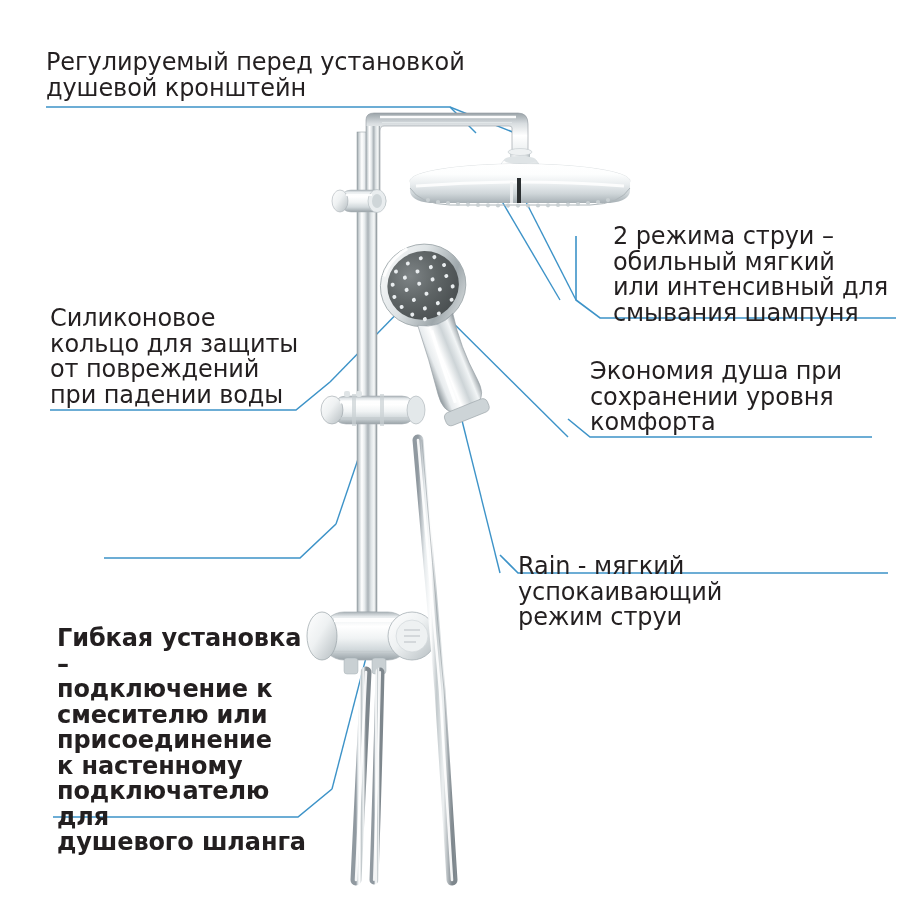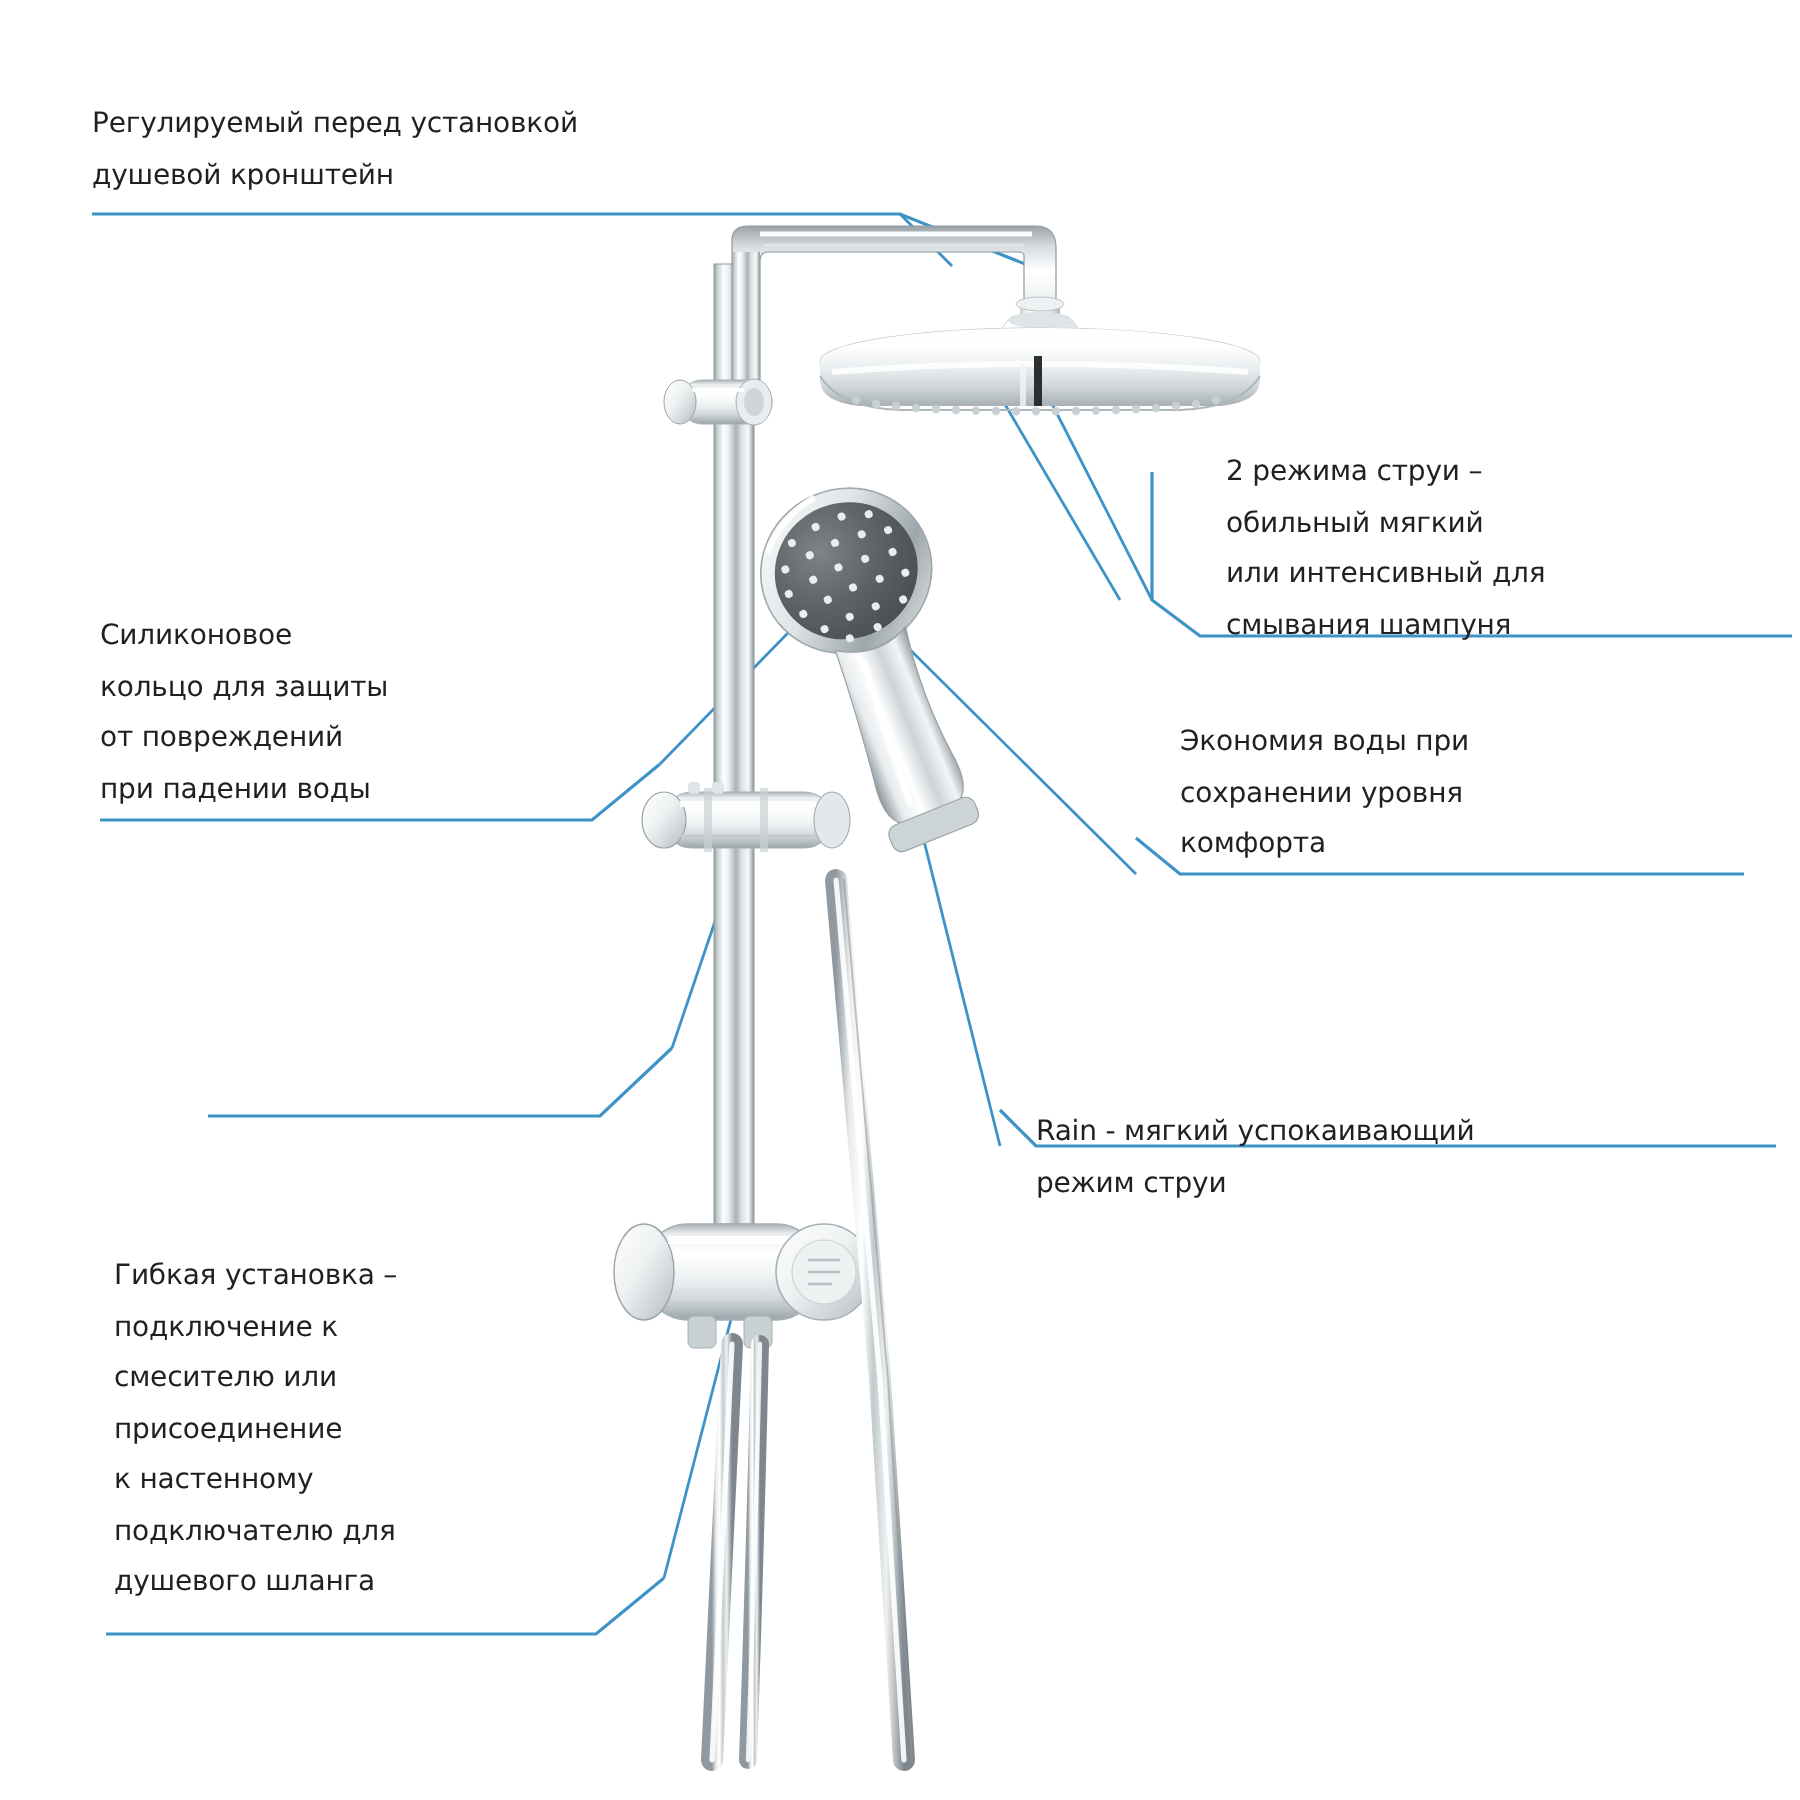--- a/index.html
+++ b/index.html
@@ -19,35 +19,35 @@
   #art {
     position: absolute;
     left: 0; top: 0;
     width: 900px;
     height: 900px;
   }
   .callout {
     position: absolute;
     color: #231f20;
     font-family: "DejaVu Sans", "Liberation Sans", sans-serif;
-    font-size: 14px;
+    font-size: 24px;
     line-height: 25.5px;
     white-space: pre-line;
     letter-spacing: -0.1px;
   }
   .callout.right { text-align: left; }
   .callout.left  { text-align: left; }
 
   .c-top     { left: 46px;  top: 50px;  width: 420px; }
   .c-jets    { left: 613px; top: 224px; width: 300px; }
   .c-save    { left: 590px; top: 359px; width: 280px; }
   .c-rain    { left: 518px; top: 518px; width: 370px; margin-top: 36px; }
   .c-ring    { left: 50px;  top: 306px; width: 270px; }
   .c-slider  { left: 110px; top: 446px; width: 220px; }
-  .c-flex    { left: 57px;  top: 626px; width: 250px; }
+  .c-flex    { left: 57px;  top: 626px; width: 250px; font-weight: bold; }
 </style>
 </head>
 <body>
 
 <div id="stage">
 
   <svg id="art" viewBox="0 0 900 900" xmlns="http://www.w3.org/2000/svg">
     <defs>
 
       <linearGradient id="tubeV" x1="0" y1="0" x2="1" y2="0">
@@ -315,21 +315,21 @@
   </svg>
 
   <div class="callout left c-top">Регулируемый перед установкой
 душевой кронштейн</div>
 
   <div class="callout right c-jets">2 режима струи –
 обильный мягкий
 или интенсивный для
 смывания шампуня</div>
 
-  <div class="callout right c-save">Экономия воды при
+  <div class="callout right c-save">Экономия душа при
 сохранении уровня
 комфорта</div>
 
   <div class="callout right c-rain">Rain - мягкий успокаивающий
 режим струи</div>
 
   <div class="callout left c-ring">Силиконовое
 кольцо для защиты
 от повреждений
 при падении воды</div>

